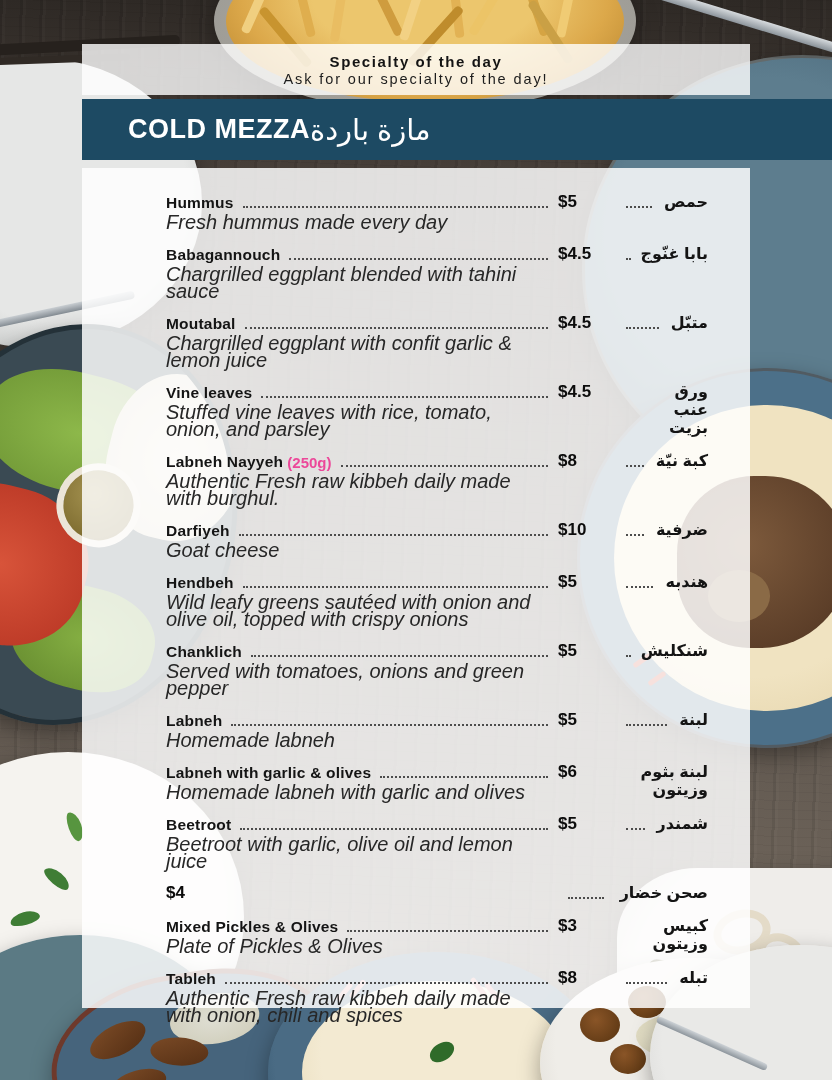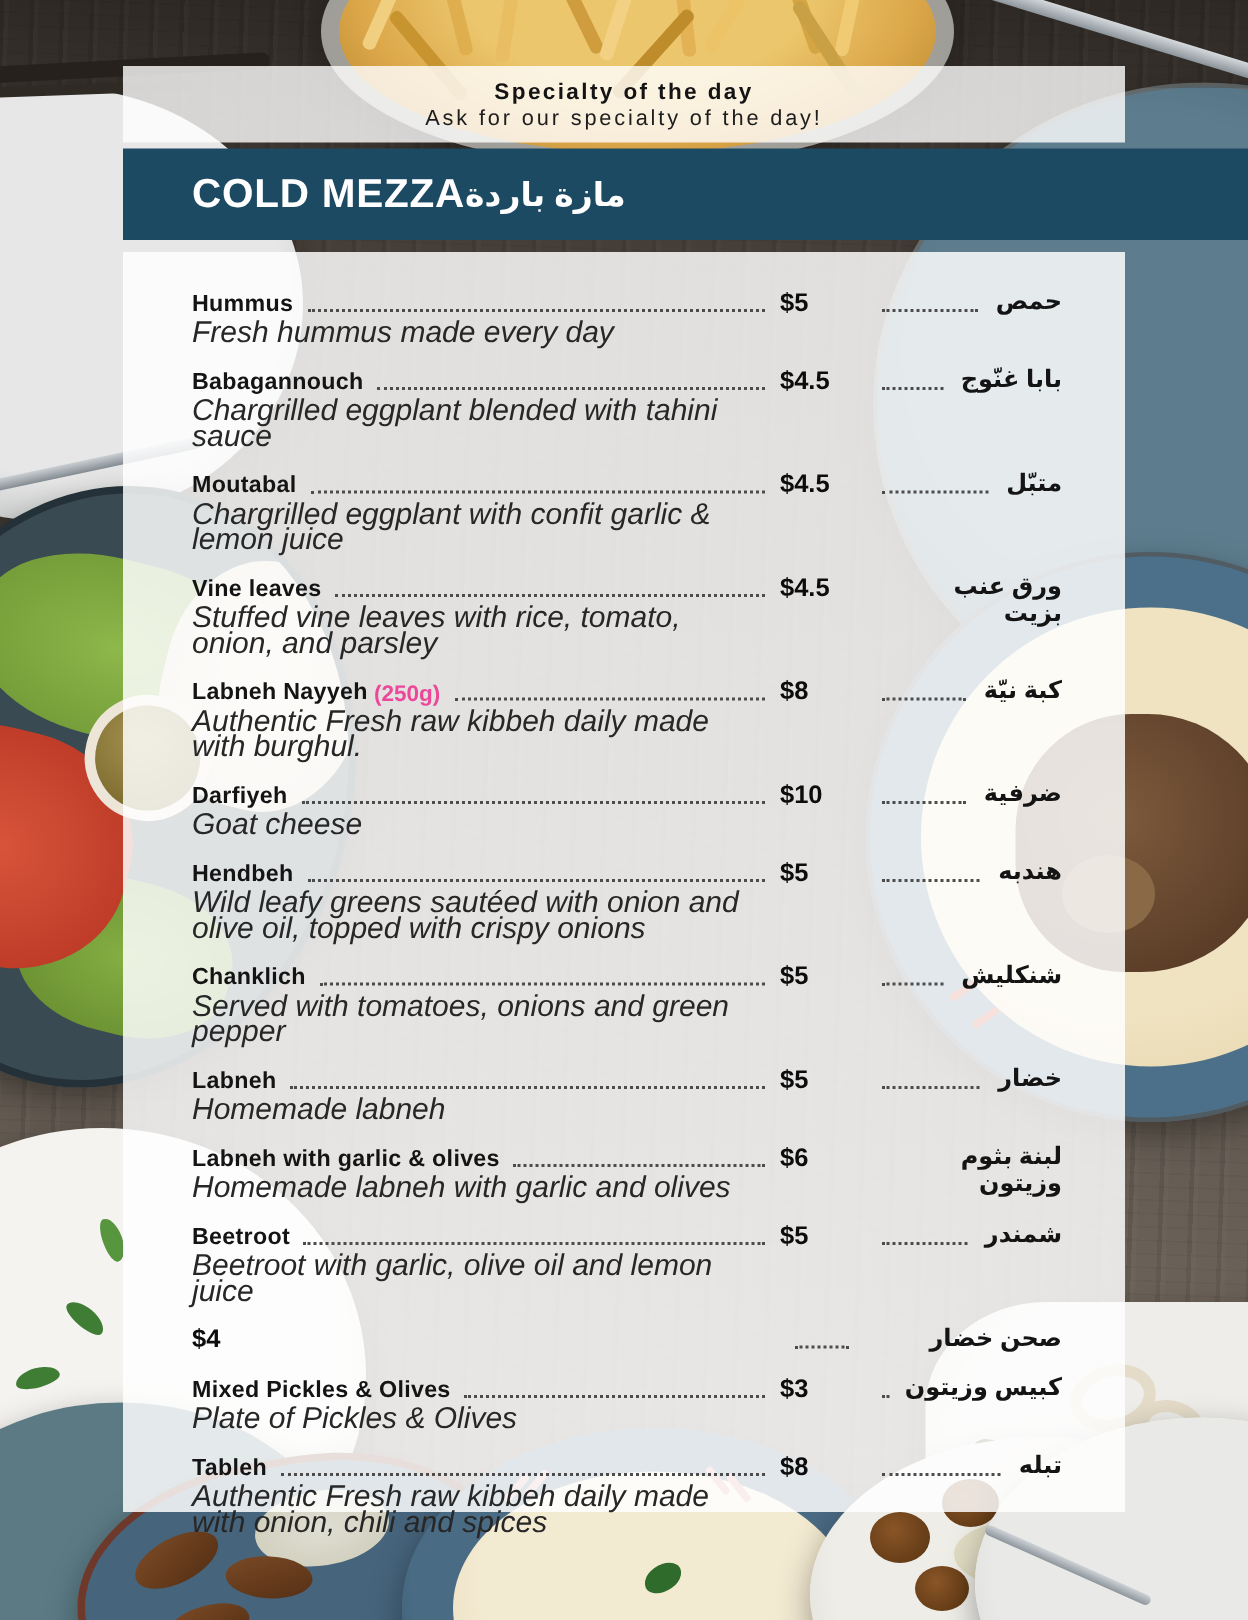--- a/index.html
+++ b/index.html
@@ -142,29 +142,29 @@
     display:flex; flex-direction:column; align-items:center; justify-content:center; gap:1px;
   }
   .banner-title{ font-size:15px; font-weight:700; letter-spacing:1.6px; color:#141414; }
   .banner-sub{ font-size:14.5px; font-weight:400; letter-spacing:1.9px; color:#1d1d1d; }
 
   .header{
     position:absolute; left:82px; top:99px; width:794px; height:61px; z-index:3;
     display:flex; align-items:center; padding:0 46px;
   }
   .header-en{ font-size:27px; font-weight:700; letter-spacing:.5px; color:#fff; }
-  .header-ar{ font-size:22px; font-weight:700; color:#fff; direction:rtl; }
+  .header-ar{ font-size:29px; font-weight:400; color:#fff; direction:rtl; }
 
   .panel{
     position:absolute; left:82px; top:168px; width:668px; height:840px; z-index:3;
     background:rgba(255,255,255,.84); padding:24px 42px 0 46px;
   }
 
   
-  .item{ display:grid; grid-template-columns:392px 58px 1fr auto; align-items:start; margin-bottom:13px; }
+  .item{ display:grid; grid-template-columns:392px 58px 1fr auto; align-items:start; margin-bottom:13px;margin-left:38px; }
   .name-line{ display:flex; align-items:flex-end; height:20px; }
   .iname{ font-size:15.5px; font-weight:700; letter-spacing:.2px; color:#141414; white-space:nowrap; }
   .isuffix{ font-size:15px; font-weight:700; color:#ec4899; white-space:pre; }
   .lead{ flex:1; min-width:16px; border-bottom:2px dotted #4c4c4c; margin:0 10px 4px 9px; }
   .idesc{ font-style:italic; font-size:20px; line-height:17px; color:#272727; margin-top:2px; max-width:378px; }
   .iprice{ font-size:17px; font-weight:700; color:#0c0c0c; line-height:20px; }
   .lead2{ border-bottom:2px dotted #4c4c4c; height:0; margin:14px 12px 0 10px; }
   .iarabic{ font-size:16px; font-weight:700; color:#141414; direction:rtl; text-align:right;
     line-height:18px; max-width:114px; justify-self:end; margin-top:1px; }
 </style>
@@ -387,21 +387,21 @@
   <div class="item">
     <div class="item-left">
       <div class="name-line">
         <span class="iname">Labneh</span>
         <span class="lead"></span>
       </div>
       <div class="idesc">Homemade labneh</div>
     </div>
     <div class="iprice">$5</div>
     <div class="lead2"></div>
-    <div class="iarabic" dir="rtl">خضار</div>
+    <div class="iarabic" dir="rtl">لبنة</div>
   </div>
 
   <div class="item">
     <div class="item-left">
       <div class="name-line">
         <span class="iname">Labneh with garlic &amp; olives</span>
         <span class="lead"></span>
       </div>
       <div class="idesc">Homemade labneh with garlic and olives</div>
     </div>

